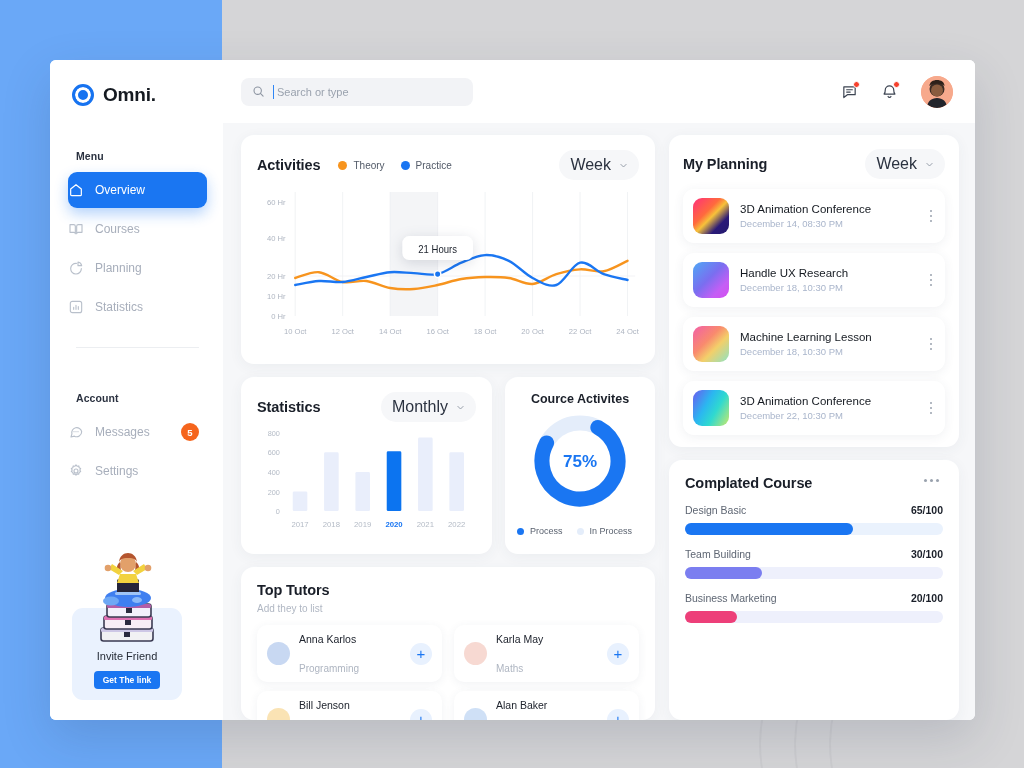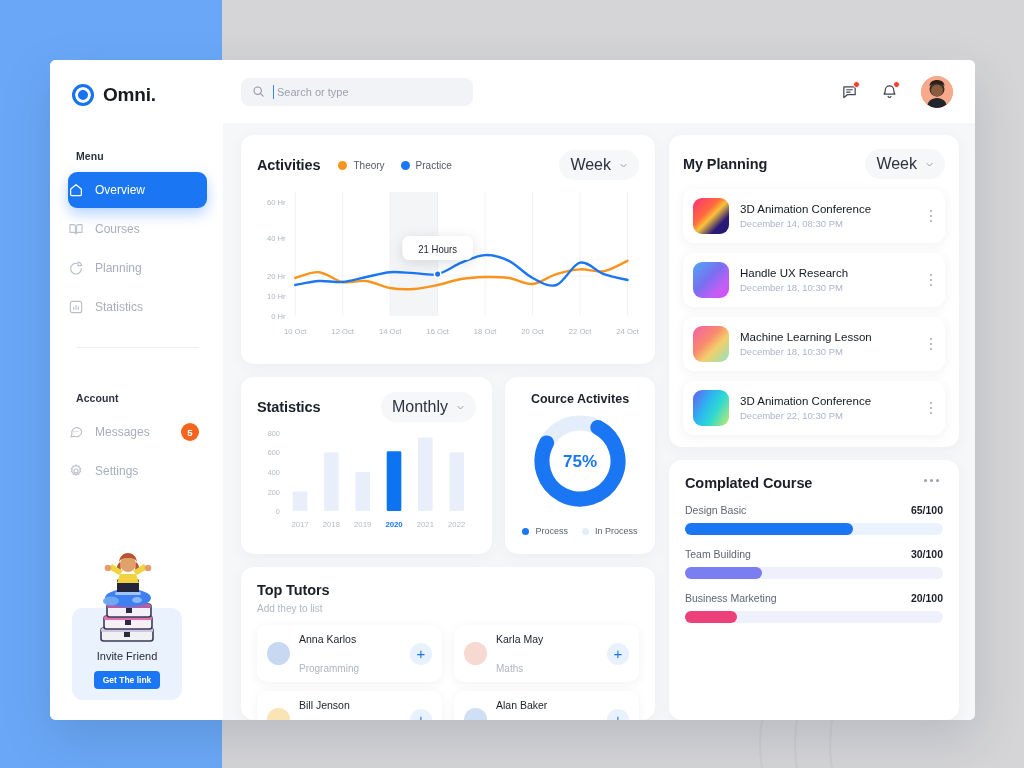--- a/index.html
+++ b/index.html
@@ -121,21 +121,21 @@
   .legend { display: flex; align-items: center; gap: 16px; }
   .legend-item { display: flex; align-items: center; gap: 6px; font-size: 10px; color: #525a68; }
   .legend-dot { width: 9px; height: 9px; border-radius: 50%; }
 
   
   .stats-row { display: flex; gap: 13px; }
   .statistics { flex: 1; padding: 15px 16px 10px; min-width: 0; }
   .stat-head { display: flex; align-items: center; justify-content: space-between; }
   .donut-card { flex: 0 0 150px; padding: 15px 12px 12px; text-align: center; }
   .donut-title { font-size: 12.5px; font-weight: bold; color: #1a1f29; }
-  .donut-legend { display: flex; justify-content: center; gap: 14px; margin-top: 6px; }
+  .donut-legend { display: flex; justify-content: flex-start; gap: 14px; margin-top: 6px; }
   .donut-legend .legend-item { font-size: 9px; color: #5a626f; }
 
   
   .tutors { padding: 15px 16px 12px; flex: 1; overflow: hidden; position: relative; }
   .tutors-sub { font-size: 10px; color: #b0b7c3; margin-top: 5px; }
   .tutor-grid { display: grid; grid-template-columns: 1fr 1fr; gap: 9px 12px; margin-top: 11px; }
   .tutor {
     background: #fff; border-radius: 10px; box-shadow: 0 2px 10px rgba(60,70,100,.07);
     display: flex; align-items: center; gap: 9px; padding: 8px 10px; cursor: pointer;
   }

